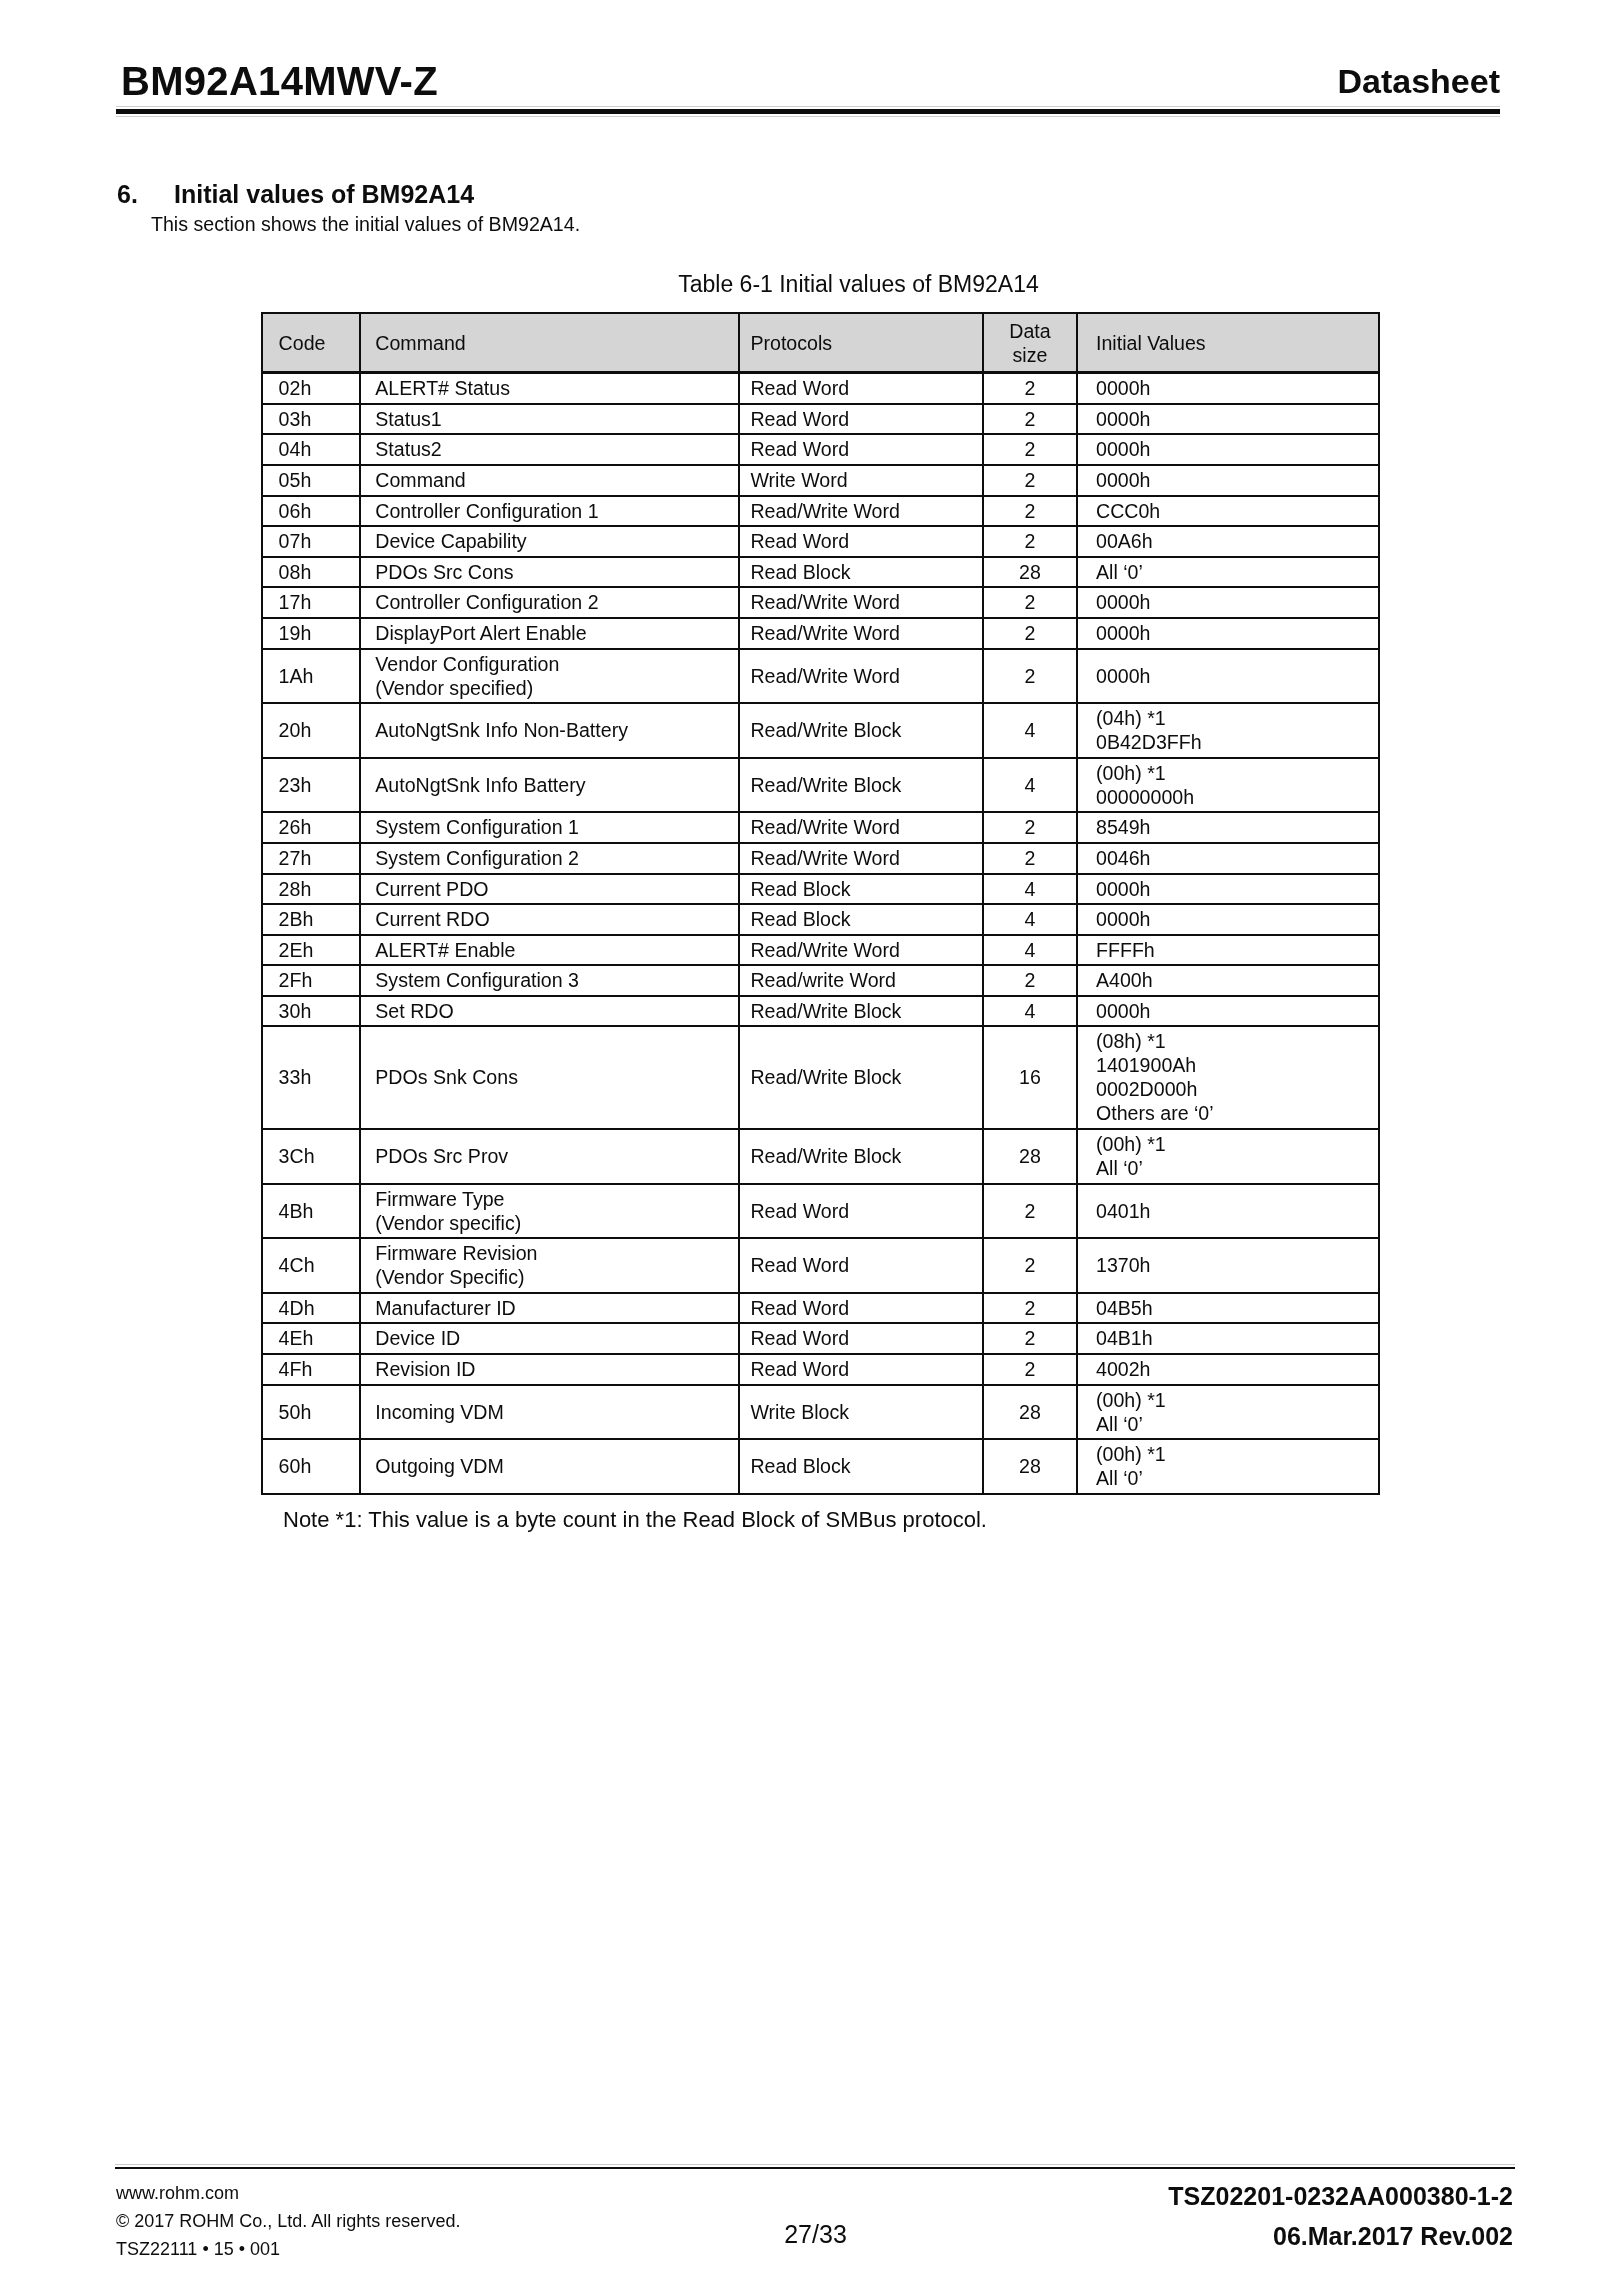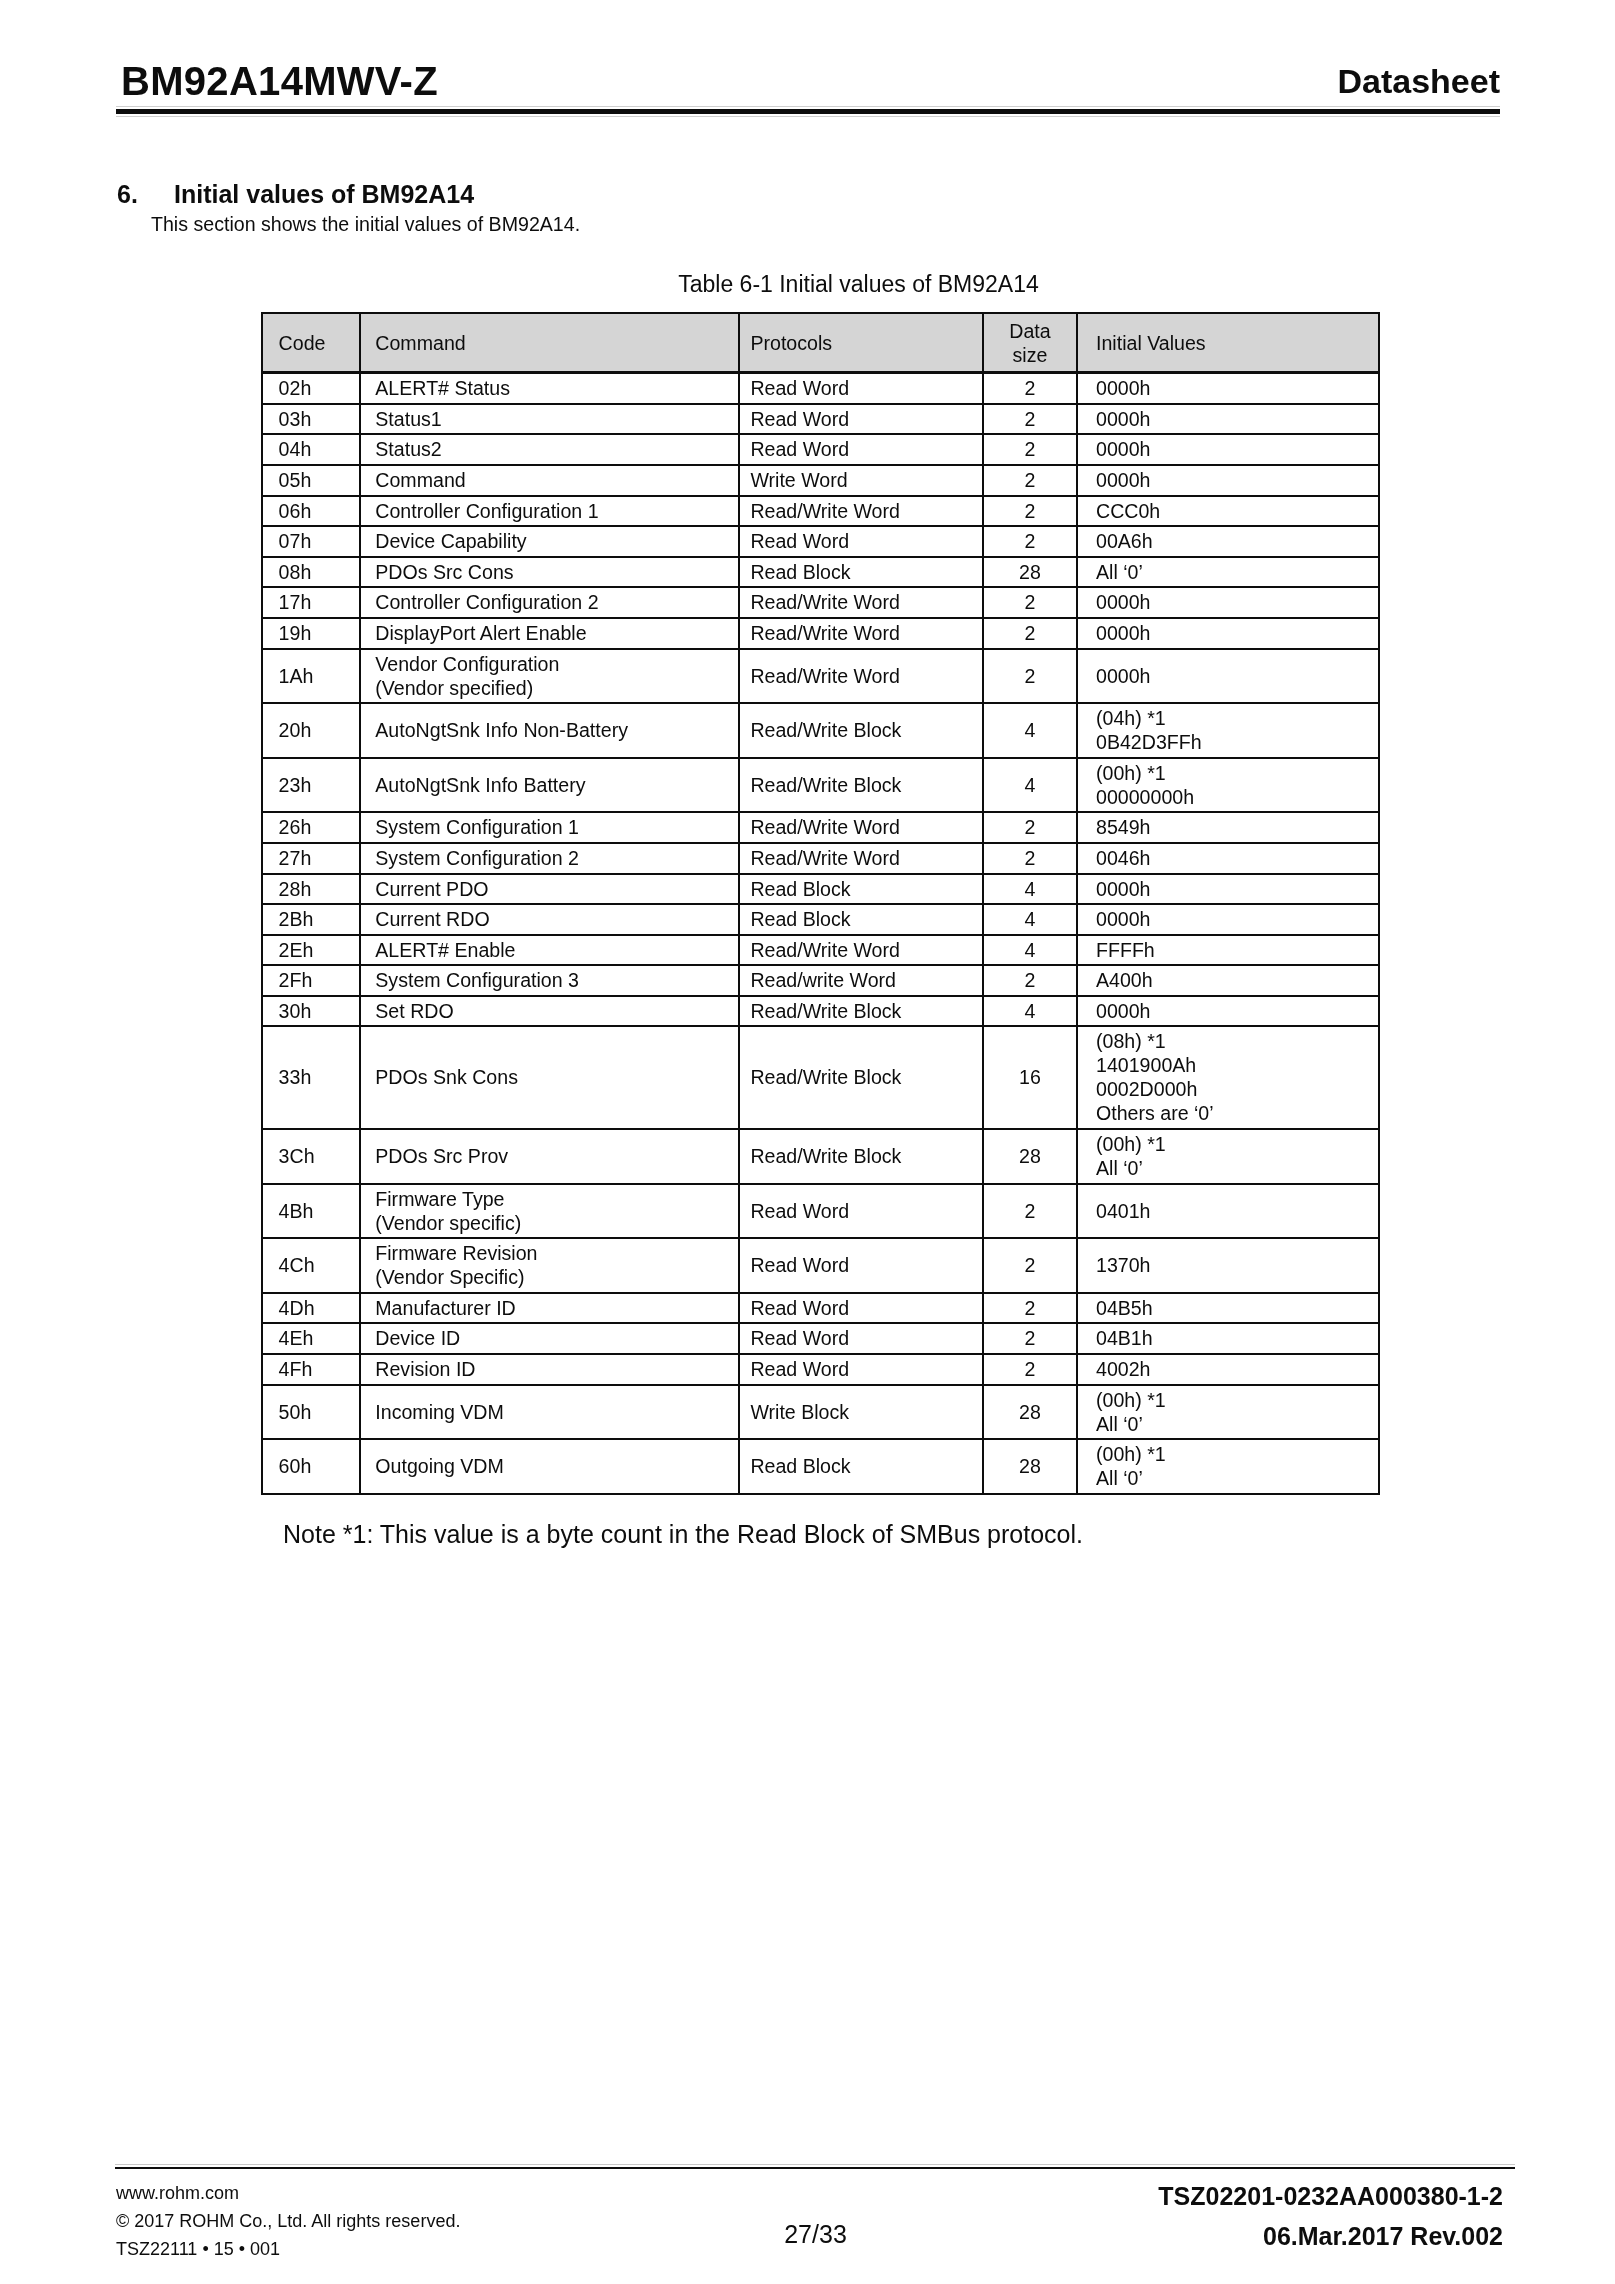--- a/index.html
+++ b/index.html
@@ -50,31 +50,31 @@
     background:#d5d5d5;
     font-weight:400; text-align:left;
     padding:4.6px 5.2px 4.6px 14.3px;
     border-bottom:3.3px solid #0d0d0d;
   }
   .init-values td { padding:2px 5.2px 2.6px 14.3px; }
   .init-values .cell-code    { padding-left:15.6px; }
   .init-values .cell-protocol{ padding-left:10.4px;margin-top:36px; }
   .init-values .cell-size    { text-align:center; padding-left:2.6px; padding-right:2.6px; }
   .init-values .cell-value   { padding-left:18px; }
-  .note { margin-top:24px; margin-left:22px; font-size:25px; line-height:1.2; }
+  .note { margin-top:12px; margin-left:22px; font-size:22px; line-height:1.2; }
   
   .footer-rule { position:absolute; left:115px; right:101px; top:2164px; }
   .fr-gray  { height:1.3px; background:#c9c9c9; }
   .fr-gap   { height:1.3px; background:#ffffff; }
   .fr-black { height:2.6px; background:#0d0d0d; }
   .footer { position:absolute; left:116px; right:101px; top:2176px; height:98px; }
   .footer-left { position:absolute; left:0; top:2.6px; font-size:18px; line-height:28px; }
   .footer-center { position:absolute; left:50%; transform:translateX(-50%); top:44px; font-size:25px; }
   .footer-right {
-    position:absolute; right:12px; top:0; text-align:right;
+    position:absolute; right:2px; top:0; text-align:right;
     font-size:25px; font-weight:700; line-height:40px;
   }
 </style>
 </head>
 <body>
 
 <div class="page">
 
   <div class="header-row">
     <div class="product-title">BM92A14MWV-Z</div>

